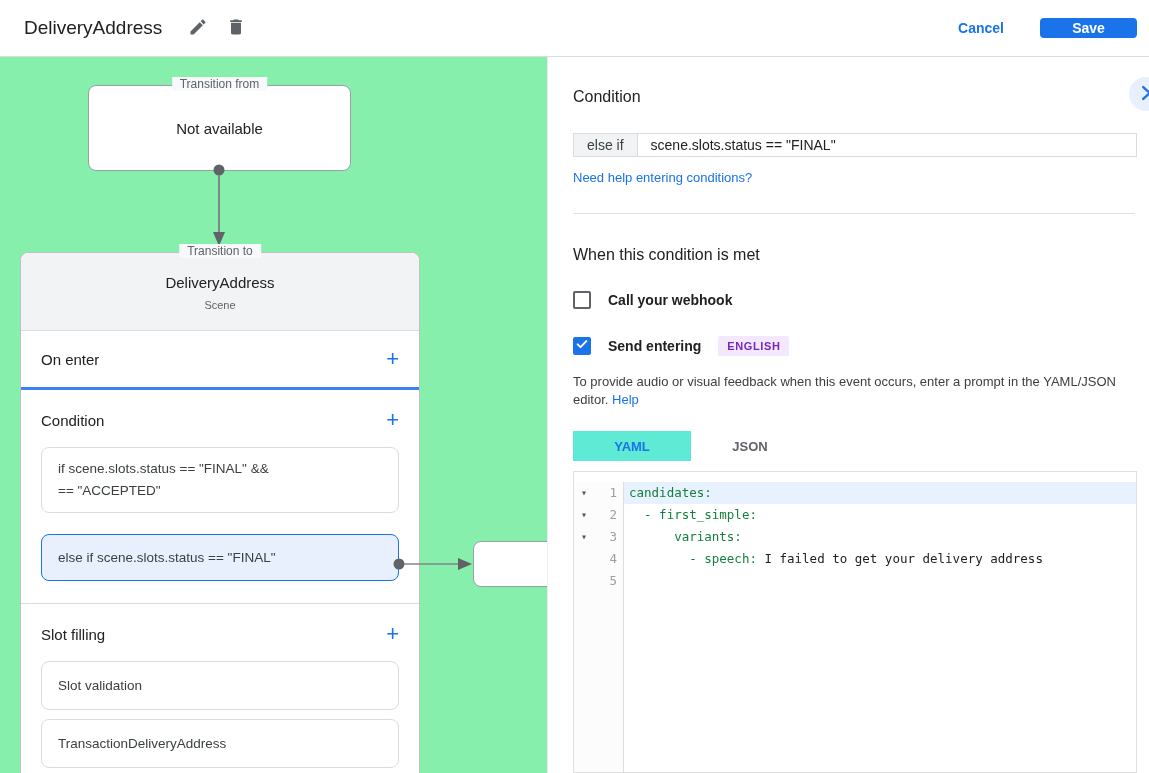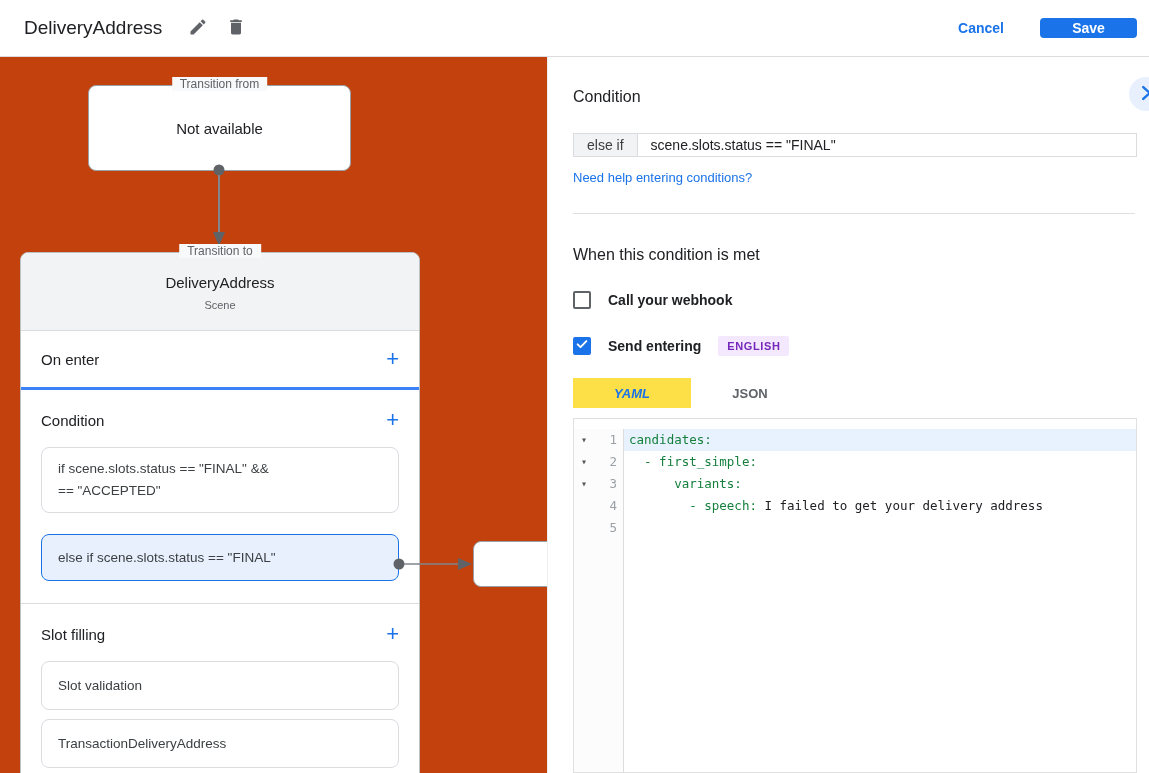--- a/index.html
+++ b/index.html
@@ -14,21 +14,21 @@
   .icon-btn.edit { margin-left:26px; }
   .icon-btn.del { margin-left:18px; }
   .topbar-spacer { flex:1; }
   .cancel-btn { background:none; border:none; color:#1a73e8; font-size:14px; font-weight:bold;
     cursor:pointer; margin-right:36px; font-family:Liberation Sans, sans-serif; }
   .save-btn { background:#1a73e8; color:#fff; border:none; border-radius:4px; width:97px;
     height:20px; font-size:14px; font-weight:bold; cursor:pointer; font-family:inherit; }
 
   
   .main { display:flex; height:716px; }
-  .canvas { position:relative; width:547px; background:#c2410c; overflow:hidden; flex:none; }
+  .canvas { position:relative; width:547px; background:#86efac; overflow:hidden; flex:none; }
   .panel { position:relative; width:602px; background:#fff; border-left:1px solid #eceef0;
     display:flex; flex-direction:column; padding:31px 12px 0 25px; overflow:hidden; }
 
   
   .node-box { position:absolute; background:#fff; border:1px solid #9aa0a6; border-radius:8px; }
   .legend { position:absolute; top:-9px; left:50%; transform:translateX(-50%);
     background:#f8f9fa; padding:0 8px; font-size:12px; color:#5f6368; white-space:nowrap; }
   .tfrom { left:88px; top:28px; width:263px; height:86px; display:flex;
     align-items:center; justify-content:center; font-size:15px; color:#202124; }
   .arrow-v { position:absolute; left:211px; top:107px; }
@@ -78,21 +78,21 @@
     align-items:center; justify-content:center; }
   .check-label { font-size:14px; font-weight:bold; color:#202124; margin-left:17px; }
   .lang-badge { background:#f3e8fd; color:#7627bb; font-size:11px; font-weight:bold;
     letter-spacing:.6px; padding:4px 9px; border-radius:2px; margin-left:17px; }
   .desc { font-size:13px; color:#3c4043; line-height:18px; margin-top:17px; max-width:562px; }
   .desc a { color:#1a73e8; text-decoration:none; cursor:pointer; }
   .tabs { display:flex; margin-top:22px; }
   .tab { width:118px; height:30px; display:flex; align-items:center; justify-content:center;
     font-size:13px; font-weight:bold; color:#5f6368; background:none; border:none;
     cursor:pointer; font-family:inherit; }
-  .tab.active { color:#1a73e8; background:#fde047;font-style:italic; }
+  .tab.active { color:#1a73e8; background:#5eead4; }
 
   
   .editor { margin-top:10px; border:1px solid #e0e0e0; flex:1; min-height:0; display:flex;
     background:#fff; font-family:"DejaVu Sans Mono", monospace; font-size:12.5px;
     line-height:22px; padding-top:10px; }
   .gutter { width:50px; flex:none; border-right:1px solid #ddd; background:#fcfcfc; }
   .g-row { display:flex; height:22px; }
   .fold { width:20px; text-align:center; color:#555; font-size:10px; cursor:pointer; }
   .lnum { flex:1; text-align:right; padding-right:6px; color:#9aa0a6; font-size:12.5px; }
   .code-area { flex:1; min-width:0; cursor:text; }
@@ -220,20 +220,21 @@
         <span>
           <svg width="14" height="14" viewBox="0 0 24 24" fill="none" stroke="#fff" stroke-width="3.2" stroke-linecap="round" stroke-linejoin="round">
               <polyline points="4.5 12.5 9.5 17.5 19.5 7"></polyline>
             </svg>
         </span>
       </span>
       <span class="check-label">Send entering</span>
       <span class="lang-badge">ENGLISH</span>
     </div>
 
+    <p class="desc"><span>To provide audio or visual feedback when this event occurs, enter a prompt in the YAML/JSON editor.</span> <a>Help</a></p>
 
     <div class="tabs">
       <button class="tab active">YAML</button>
       <button class="tab">JSON</button>
     </div>
 
     <div class="editor">
       <div class="gutter">
         <div class="g-row">
             <span class="fold">▾</span>

